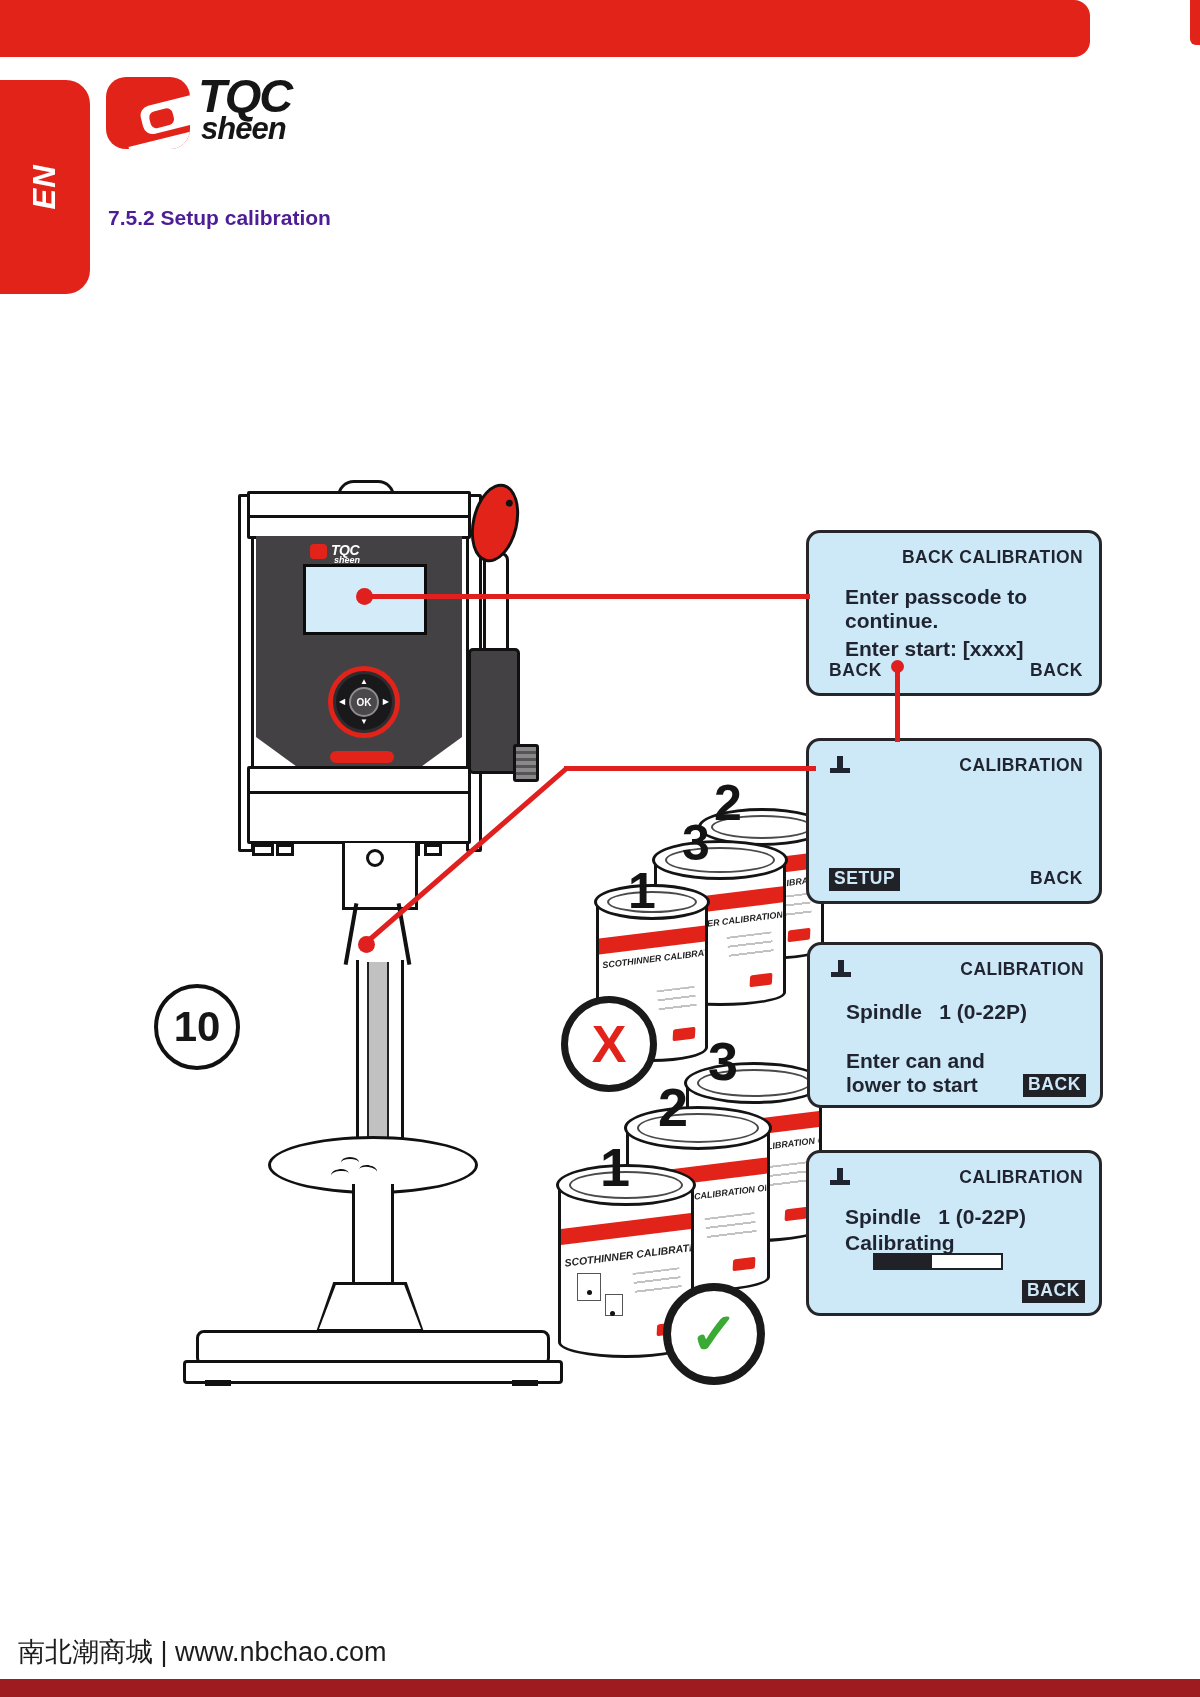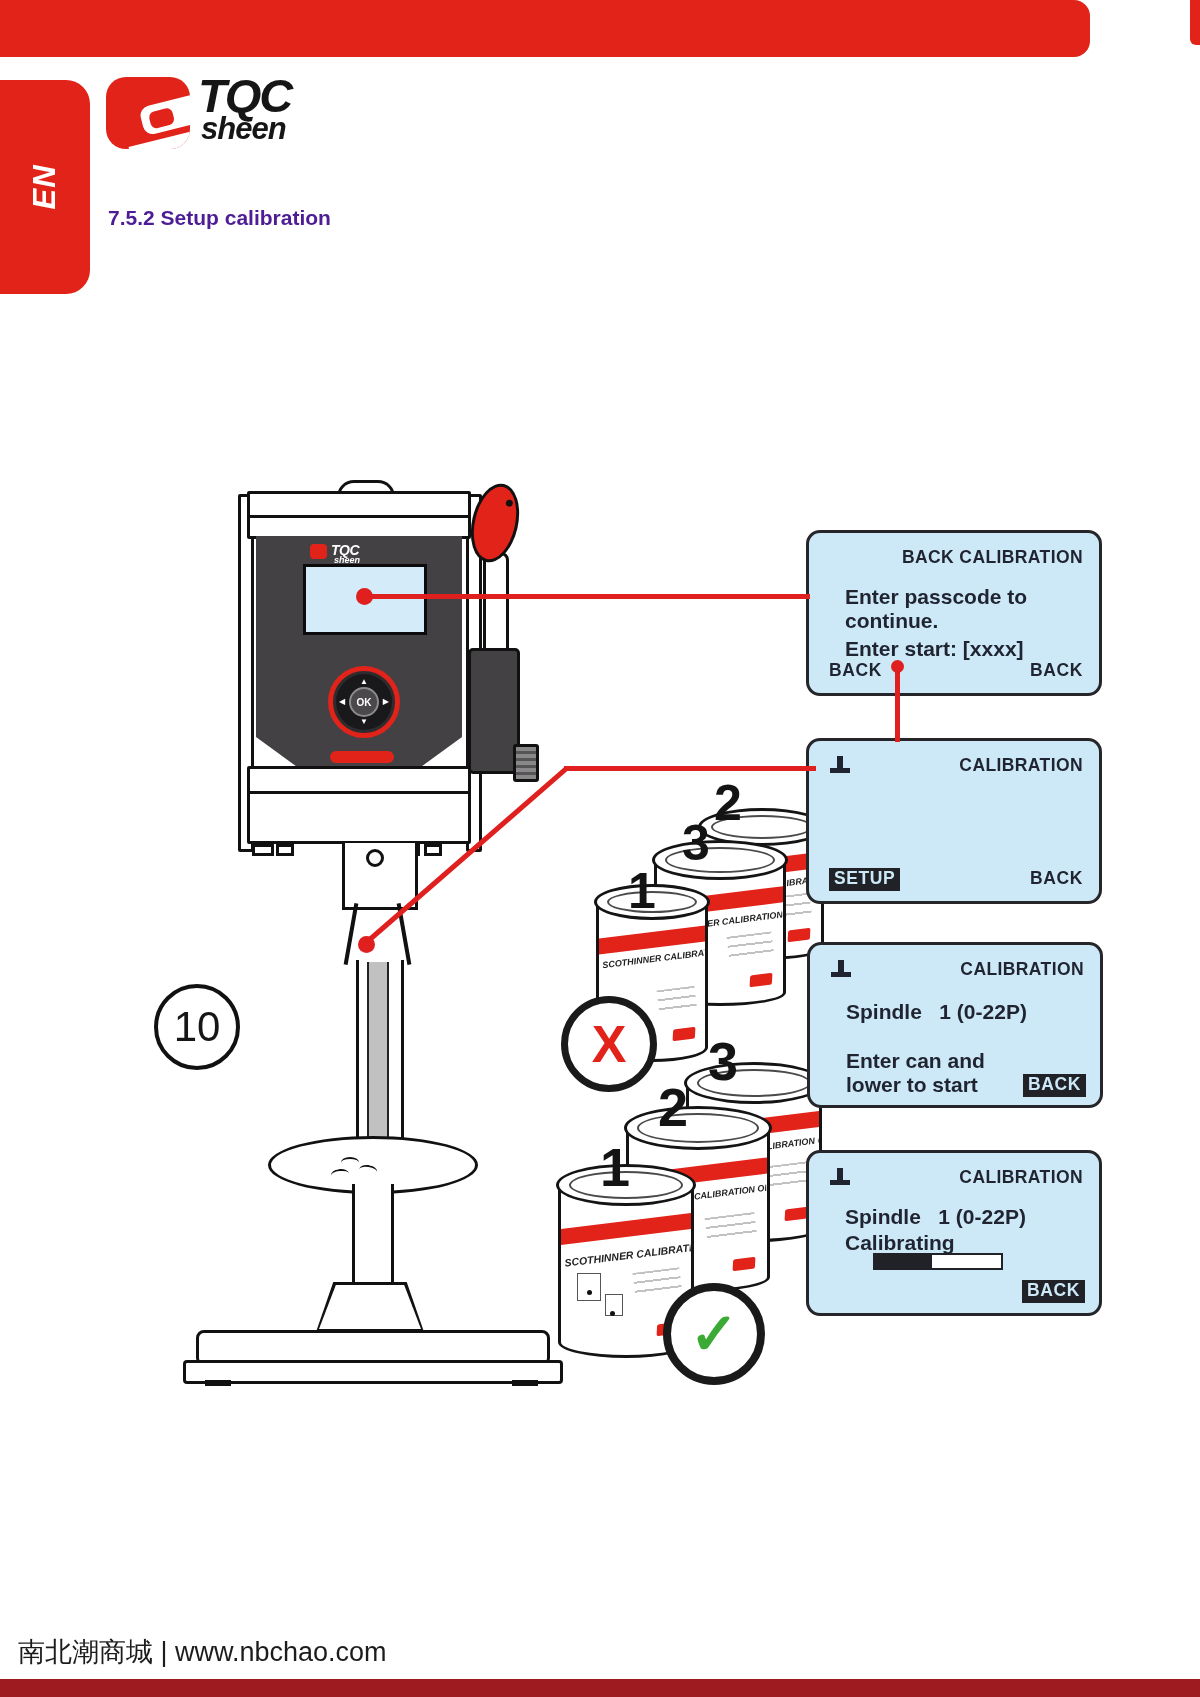--- a/index.html
+++ b/index.html
@@ -70,21 +70,21 @@
   .platform{left:268px;top:1136px;width:204px;height:52px;background:#fff;border:3.5px solid #111;border-radius:50%;}
   .squig{position:absolute;width:18px;height:9px;border-top:2.5px solid #111;border-radius:50%;}
   .col-below{left:352px;top:1184px;width:36px;height:100px;background:#fff;border:3.5px solid #111;border-top:none;}
   .base-top-outer{left:316px;top:1282px;width:108px;height:50px;background:#111;clip-path:polygon(16% 0,84% 0,100% 100%,0 100%);}
   .base-top-inner{position:absolute;left:3px;top:3px;width:102px;height:44px;background:#fff;clip-path:polygon(16.5% 0,83.5% 0,100% 100%,0 100%);}
   .base-plate{left:196px;top:1330px;width:348px;height:30px;background:#fff;border:3.5px solid #111;border-radius:8px;}
   .base-foot{left:183px;top:1360px;width:374px;height:18px;background:#fff;border:3.5px solid #111;border-radius:4px;}
   .foot-mark{position:absolute;top:1380px;width:26px;height:6px;background:#111;}
 
   .step-badge{left:154px;top:984px;width:78px;height:78px;border:4.5px solid #111;border-radius:50%;background:#fff;
-              display:flex;align-items:center;justify-content:center;font-size:42px;font-weight:400;color:#161616;}
+              display:flex;align-items:center;justify-content:center;font-size:42px;font-weight:700;color:#161616;}
 
   
   .can .cbody{position:absolute;left:0;right:0;bottom:0;background:#fff;border:3px solid #141414;
               border-radius:8px 8px 50% 50% / 8px 8px 9% 9%;overflow:hidden;}
   .can .lid{position:absolute;left:-2px;right:-2px;top:0;background:#fff;border:3px solid #141414;border-radius:50%;}
   .can .lid::after{content:"";position:absolute;inset:4px 10px;border:2px solid #4a4a4a;border-radius:50%;}
   .stripe{position:absolute;left:-8px;right:-8px;height:16px;background:#e2231a;transform:rotate(-7deg);}
   .clabel{position:absolute;left:3px;right:0;font-size:9px;font-weight:800;color:#222;white-space:nowrap;
           overflow:hidden;transform:rotate(-7deg);font-style:italic;}
   .clines{position:absolute;right:8%;width:36%;height:26px;opacity:.55;transform:rotate(-7deg);

